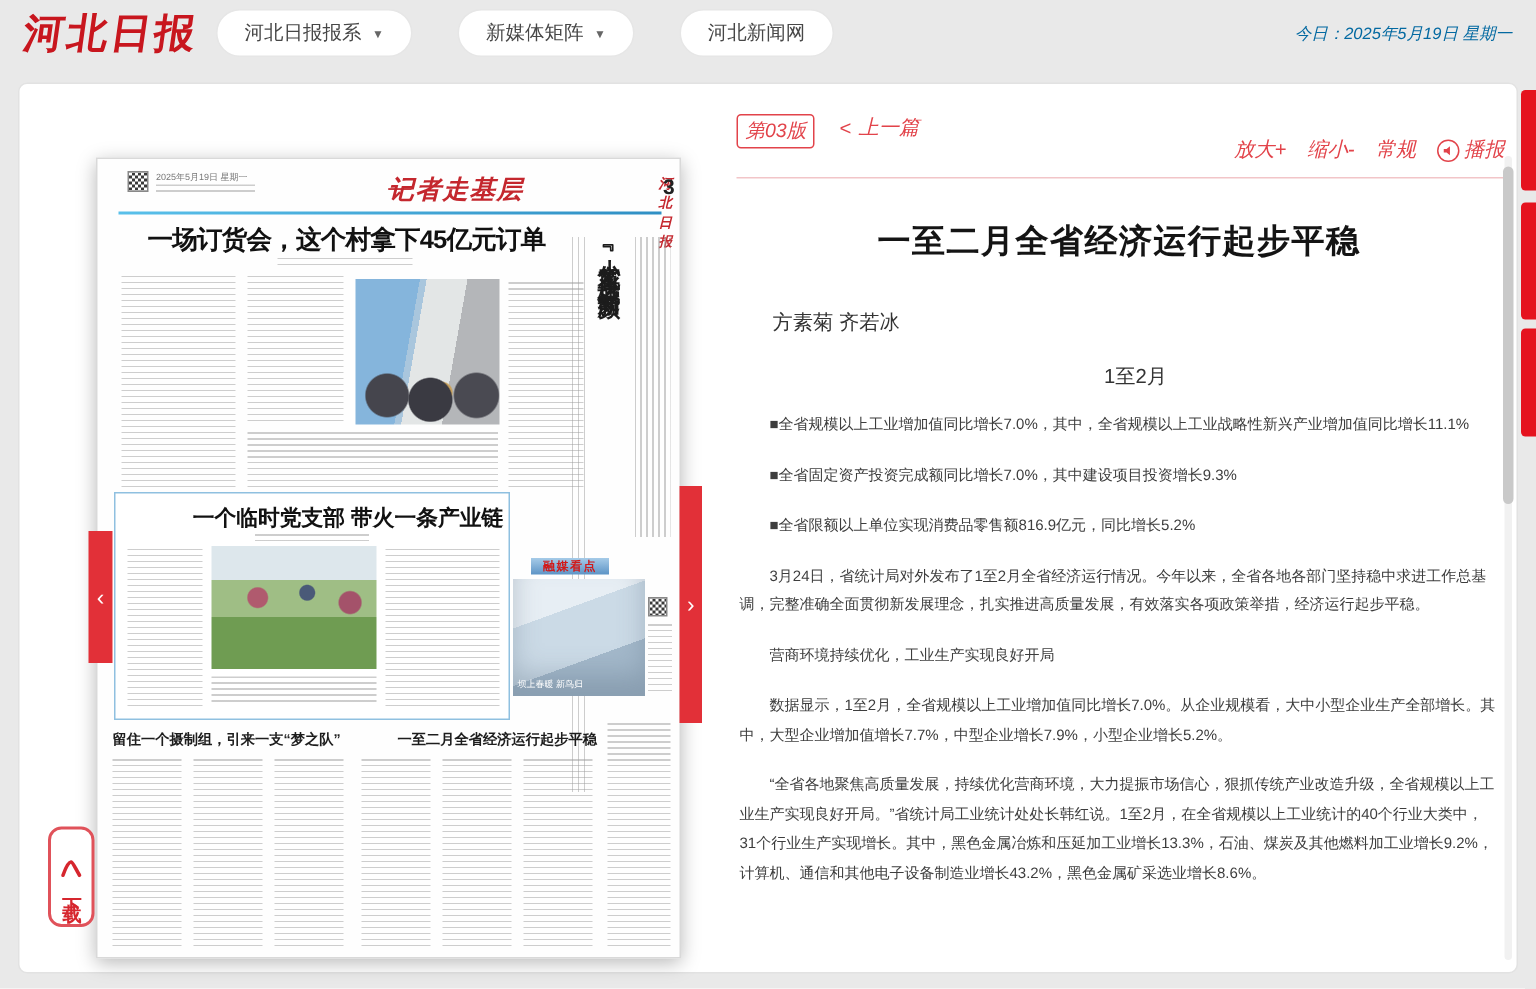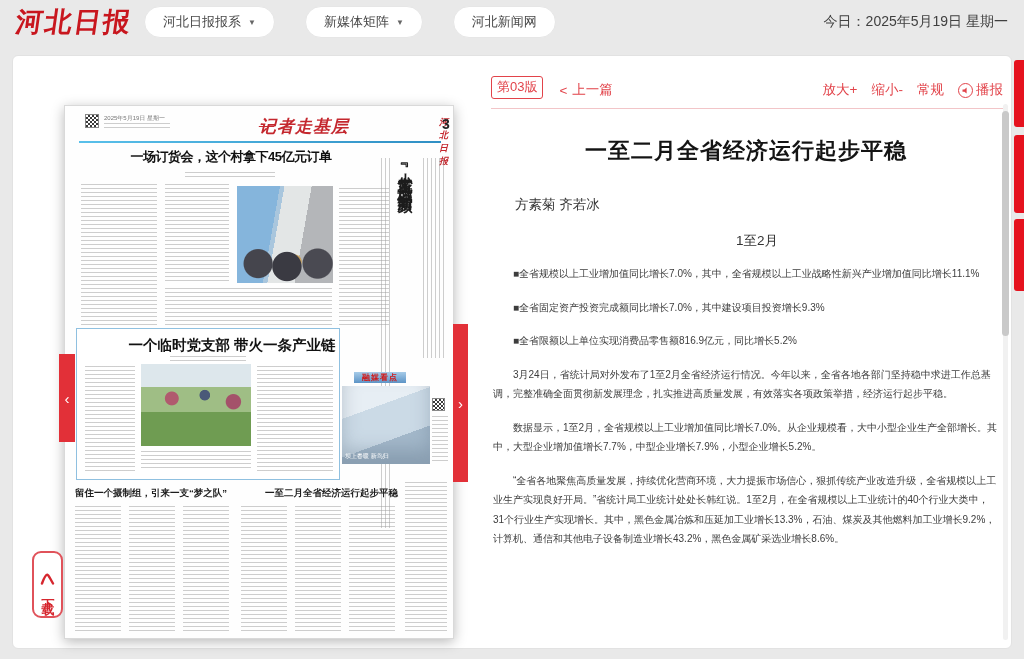--- a/index.html
+++ b/index.html
@@ -6,40 +6,40 @@
   html,body { width:1024px; height:659px; overflow:hidden; }
   body { background:#e9e9e9; font-family:"Liberation Sans", sans-serif; position:relative; }
 
   
   .top-bar { display:flex; align-items:center; height:44px; padding:0 16px; }
   .logo { font-size:27px; font-weight:900; color:#c8161e; transform:skewX(-8deg);
           letter-spacing:2px; font-family:"Liberation Serif", serif; width:128px; flex:0 0 auto; }
   .pill { display:inline-flex; align-items:center; gap:7px; background:#fff; border:1px solid #e6e6e6;
           border-radius:16px; padding:6px 18px; font-size:13px; color:#474747; margin-right:30px; cursor:pointer; }
   .pill .arr { font-size:8px; color:#666; }
-  .date { margin-left:auto; font-size:14px; color:#404040; }
+  .date { margin-left:auto; font-size:11px; color:#0369a1;font-style:italic; }
 
   
   .panel { position:absolute; left:12px; top:55px; width:1000px; height:594px;
            background:#fff; border:1px solid #e2e2e2; border-radius:6px; }
 
   
   .paper { position:absolute; left:51px; top:49px; width:390px; height:534px; background:#fefefe;
            border:1px solid #d9d9d9; box-shadow:0 3px 12px rgba(0,0,0,.28); overflow:hidden; }
   .paper * { position:absolute; }
   .gk  { background-image:repeating-linear-gradient(#9c9c9c 0, #9c9c9c 1px, transparent 1px, transparent 4px); opacity:.5; }
   .gkv { background-image:repeating-linear-gradient(90deg, #9c9c9c 0, #9c9c9c 1px, transparent 1px, transparent 4px); opacity:.5; }
   .qr  { background:repeating-conic-gradient(#3a3a3a 0 25%, #fff 0 50%) 0 0/4px 4px; border:1px solid #888; }
   .mast-col { left:0; right:0; top:9px; text-align:center; font-size:17px; font-weight:900; color:#c4272e;
               font-style:italic; font-family:"Liberation Serif", serif; letter-spacing:1px; }
   .mast-col .dash { color:#c4272e; font-weight:400; }
   .brand { right:14px; top:10px; font-size:9px; font-weight:900; color:#c4272e; font-style:italic; }
   .brand b { font-size:14px; color:#222; font-style:normal; margin-left:3px; }
   .blue-rule { left:14px; top:35px; width:362px; height:2px; background:linear-gradient(90deg,#59c0ea,#2f8fc4); }
-  .hl1 { left:8px; top:42px; width:316px; text-align:center; font-size:13px; font-weight:900; color:#111;
+  .hl1 { left:8px; top:42px; width:316px; text-align:center; font-size:17px; font-weight:900; color:#111;
          letter-spacing:-0.5px; white-space:nowrap; }
   .photo-industry { left:172px; top:80px; width:96px; height:97px;
     background:
       radial-gradient(circle at 22% 80%, #45454d 0 13%, transparent 14%),
       radial-gradient(circle at 52% 83%, #3a3a42 0 15%, transparent 16%),
       radial-gradient(circle at 84% 80%, #4a4a52 0 13%, transparent 14%),
       radial-gradient(circle at 60% 78%, #c8a05a 0 7%, transparent 8%),
       linear-gradient(100deg, #85b5dc 0 38%, #a9c6dd 38% 42%, #e3e6e6 42% 66%, #b4b6b9 66%); }
   .vhl { left:330px; top:52px; height:390px; writing-mode:vertical-rl; font-size:15px; font-weight:900;
          color:#1c1c1c; letter-spacing:3px; }
@@ -68,25 +68,25 @@
   .tab1 { top:60px;  height:67px; }
   .tab2 { top:135px; height:78px; }
   .tab3 { top:219px; height:72px; }
   .download { position:absolute; left:32px; top:551px; width:31px; height:67px; background:#fff;
               border:2px solid #e0525a; border-radius:9px; display:flex; flex-direction:column;
               align-items:center; justify-content:center; gap:3px; cursor:pointer; }
   .download .dl-label { writing-mode:vertical-lr; font-size:13px; color:#d6262e; font-weight:700; letter-spacing:4px; }
 
   
   .article { position:absolute; left:478px; top:20px; width:512px; height:572px; }
-  .art-toolbar { display:flex; align-items:flex-end; font-size:13.5px; color:#e2434a; }
+  .art-toolbar { display:flex; align-items:flex-start; font-size:13.5px; color:#e2434a;font-style:italic; }
   .badge { border:1px solid #e2434a; border-radius:3px; padding:1px 5px 2px; font-size:13px; }
   .prev { margin-left:16px; cursor:pointer; display:inline-flex; gap:5px; align-items:center; }
   .tools { margin-left:auto; display:inline-flex; align-items:center; gap:14px; }
-  .tool { cursor:pointer; display:inline-flex; align-items:center; gap:3px; }
+  .tool { cursor:pointer; display:inline-flex; align-items:center; gap:3px;margin-top:15px; }
   .divider { border-top:1px solid #f2c5c8; margin-top:9px; }
   .art-scroll { height:538px; overflow:hidden; padding:0 4px 0 2px; }
   .art-title { margin-top:27px; text-align:center; font-size:22px; font-weight:700; color:#141414; letter-spacing:1px; }
   .art-meta { margin-top:30px; padding-left:22px; font-size:13.5px; color:#333; }
   .art-intro { margin-top:18px; padding-left:22px; font-size:13.5px; color:#333;text-align:center; }
   .art-p { margin-top:14px; font-size:10px; line-height:1.95; color:#3d3d3d; text-indent:2em; }
   .scroll-thumb { position:absolute; left:989px; top:55px; width:7px; height:225px; background:#c9c9c9; border-radius:4px; cursor:pointer; }
   .scroll-track { position:absolute; left:990px; top:48px; width:5px; height:536px; background:#f1f1f1; border-radius:3px; }
   .spk { width:15px; height:15px; border:1.2px solid #e2434a; border-radius:50%; display:inline-flex; align-items:center; justify-content:center; }
 </style>
@@ -196,20 +196,21 @@
     <div class="divider"></div>
 
     <div class="art-scroll">
       <h1 class="art-title">一至二月全省经济运行起步平稳</h1>
       <div class="art-meta">方素菊 齐若冰</div>
       <div class="art-intro">1至2月</div>
       <p class="art-p">■全省规模以上工业增加值同比增长7.0%，其中，全省规模以上工业战略性新兴产业增加值同比增长11.1%</p>
       <p class="art-p">■全省固定资产投资完成额同比增长7.0%，其中建设项目投资增长9.3%</p>
       <p class="art-p">■全省限额以上单位实现消费品零售额816.9亿元，同比增长5.2%</p>
       <p class="art-p">3月24日，省统计局对外发布了1至2月全省经济运行情况。今年以来，全省各地各部门坚持稳中求进工作总基调，完整准确全面贯彻新发展理念，扎实推进高质量发展，有效落实各项政策举措，经济运行起步平稳。</p>
+      <p class="art-p">营商环境持续优化，工业生产实现良好开局</p>
       <p class="art-p">数据显示，1至2月，全省规模以上工业增加值同比增长7.0%。从企业规模看，大中小型企业生产全部增长。其中，大型企业增加值增长7.7%，中型企业增长7.9%，小型企业增长5.2%。</p>
       <p class="art-p">“全省各地聚焦高质量发展，持续优化营商环境，大力提振市场信心，狠抓传统产业改造升级，全省规模以上工业生产实现良好开局。”省统计局工业统计处处长韩红说。1至2月，在全省规模以上工业统计的40个行业大类中，31个行业生产实现增长。其中，黑色金属冶炼和压延加工业增长13.3%，石油、煤炭及其他燃料加工业增长9.2%，计算机、通信和其他电子设备制造业增长43.2%，黑色金属矿采选业增长8.6%。</p>
 
     </div>
   </div>
 
   <div class="scroll-track"></div>
   <div class="scroll-thumb"></div>
 </div>
 

